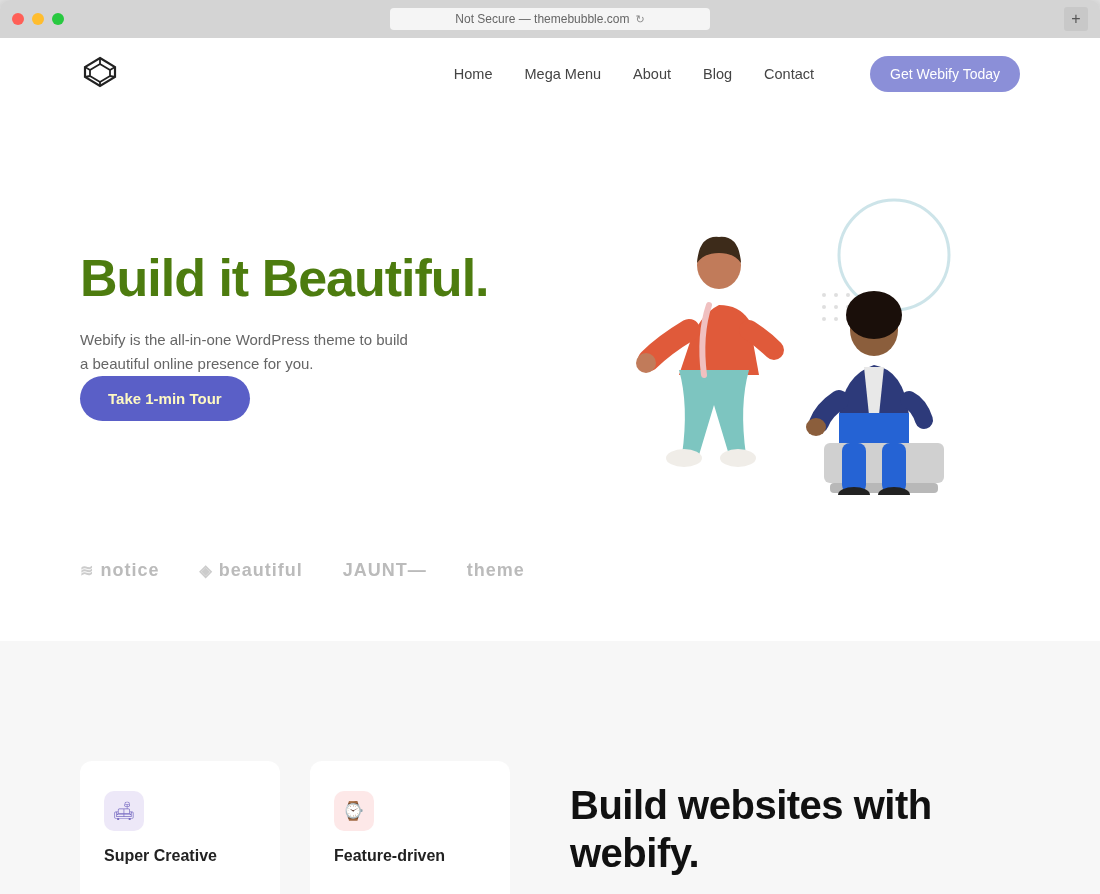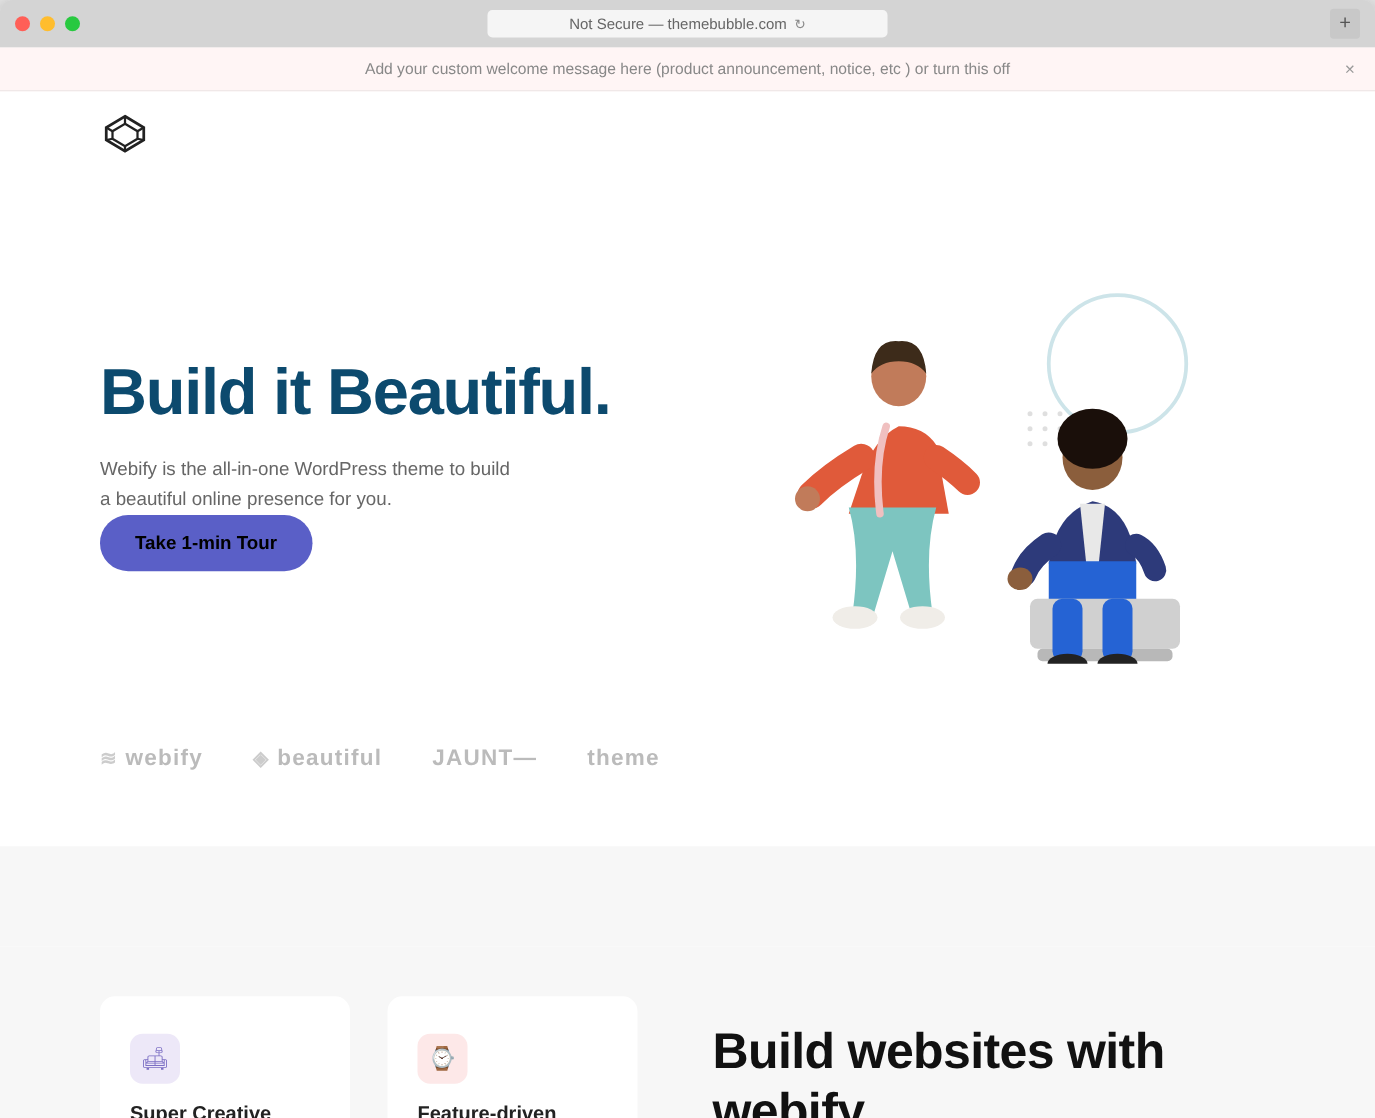--- a/index.html
+++ b/index.html
@@ -127,33 +127,33 @@
     }
     .hero-content {
       flex: 0 0 auto;
       max-width: 440px;
       z-index: 2;
     }
     .hero-title {
       font-size: 52px;
       font-weight: 800;
       line-height: 1.12;
-      color: #0c4a6e;
+      color: #4d7c0f;
       margin-bottom: 20px;
       letter-spacing: -1px;
     }
     .hero-subtitle {
       font-size: 15px;
       color: #666;
       line-height: 1.6;
       max-width: 340px;
     }
     .hero-cta {
       background: #5a5fc7;
-      color: #000000;
+      color: #fef9c3;
       border: none;
       padding: 14px 28px;
       border-radius: 28px;
       font-size: 15px;
       font-weight: 600;
       cursor: pointer;
     }
     .hero-illustration {
       flex: 1;
       display: flex;
@@ -251,38 +251,42 @@
     <div class="traffic-light tl-green"></div>
     <div class="address-bar">
       <span>Not Secure — themebubble.com</span>
       <span class="reload-icon">↻</span>
     </div>
     <div class="new-tab-btn">+</div>
   </div>
 
   <div class="website">
 
-    <div class="notice-bar">
-      <span>Add your custom welcome message here (product announcement, notice, etc ) or turn this off</span>
-      <span class="notice-close">×</span>
-    </div>
 
     <nav class="navbar">
       <div class="logo">
         <svg viewBox="0 0 40 32" fill="none" xmlns="http://www.w3.org/2000/svg">
           <polygon points="20,2 35,11 35,21 20,30 5,21 5,11" fill="none" stroke="#222" stroke-width="2.2"></polygon>
           <polygon points="20,8 30,14 30,20 20,26 10,20 10,14" fill="none" stroke="#222" stroke-width="1.8"></polygon>
           <line x1="20" y1="2" x2="20" y2="8" stroke="#222" stroke-width="1.8"></line>
           <line x1="35" y1="11" x2="30" y2="14" stroke="#222" stroke-width="1.8"></line>
           <line x1="35" y1="21" x2="30" y2="20" stroke="#222" stroke-width="1.8"></line>
           <line x1="20" y1="30" x2="20" y2="26" stroke="#222" stroke-width="1.8"></line>
           <line x1="5" y1="21" x2="10" y2="20" stroke="#222" stroke-width="1.8"></line>
           <line x1="5" y1="11" x2="10" y2="14" stroke="#222" stroke-width="1.8"></line>
         </svg>
       </div>
+      <ul class="nav-links">
+        <li><a href="#">Home</a></li>
+        <li><a href="#">Mega Menu</a></li>
+        <li><a href="#">About</a></li>
+        <li><a href="#">Blog</a></li>
+        <li><a href="#">Contact</a></li>
+        <li><a class="nav-cta" href="#">Get Webify Today</a></li>
+      </ul>
     </nav>
 
     <section class="hero">
       <div class="hero-content">
         <h1 class="hero-title">
           <span>Build it Beautiful.</span><br>
         </h1>
         <p class="hero-subtitle">Webify is the all-in-one WordPress theme to build a beautiful online presence for you.</p>
         <button class="hero-cta">Take 1-min Tour</button>
       </div>
@@ -346,21 +350,21 @@
 
           <ellipse cx="320" cy="320" rx="16" ry="8" fill="#222"></ellipse>
           <ellipse cx="360" cy="320" rx="16" ry="8" fill="#222"></ellipse>
         </svg>
       </div>
     </section>
 
     <div class="logos-section">
       <div class="brand-logo">
         <span class="logo-icon">≋</span>
-        <span>webify</span>
+        <span>notice</span>
       </div>
       <div class="brand-logo">
         <span class="logo-icon">◈</span>
         <span>beautiful</span>
       </div>
       <div class="brand-logo">
         <span>JAUNT—</span>
       </div>
       <div class="brand-logo">
         <span>theme</span>

